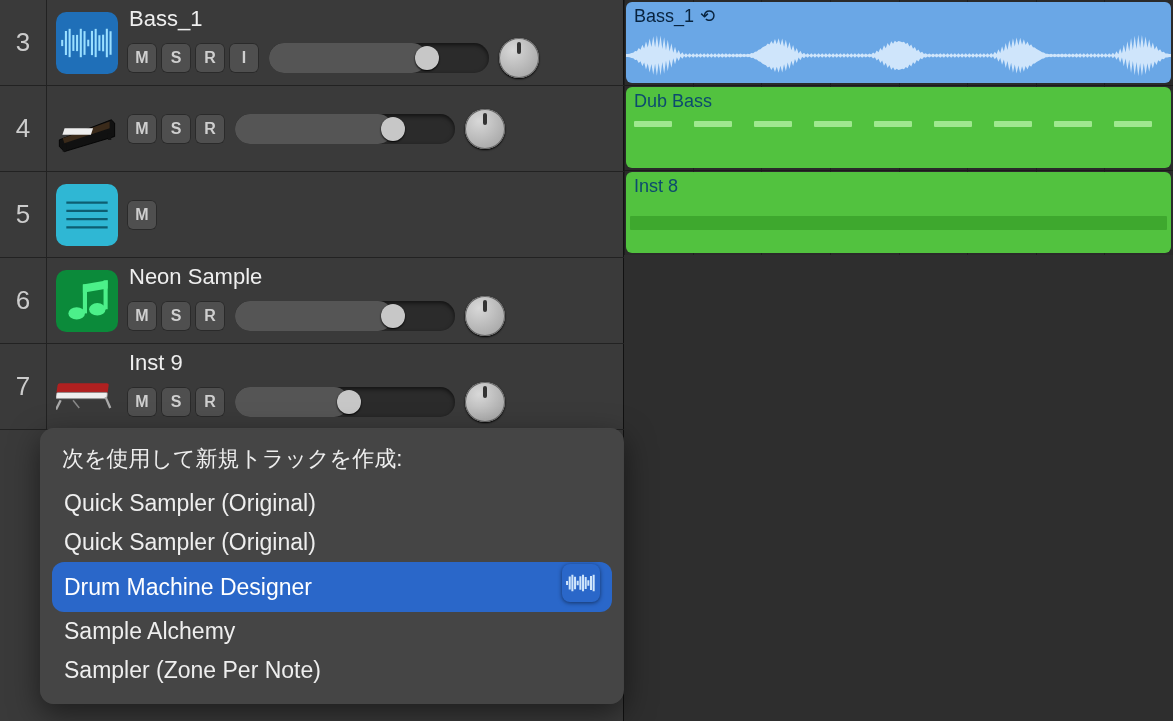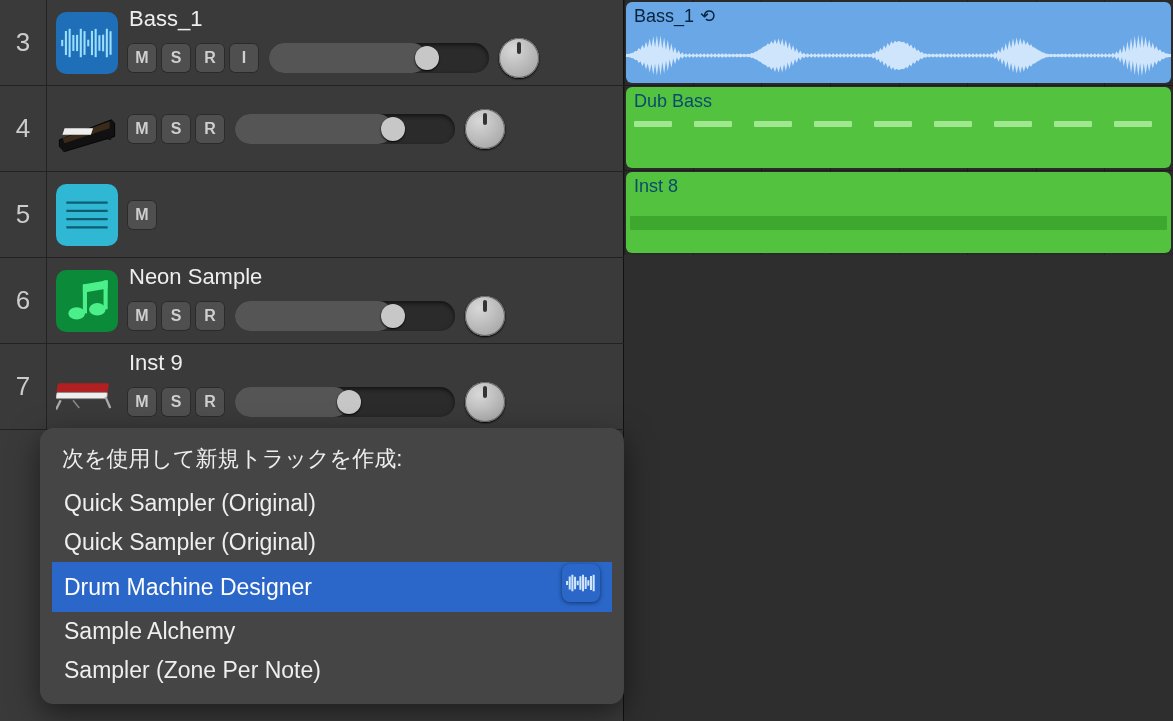--- a/index.html
+++ b/index.html
@@ -32,21 +32,21 @@
   .grid-line{position:absolute;top:0;bottom:0;width:1px;background:#1a1a1a;}
   
   .waveform svg{width:100%;height:100%;display:block;}
   
   .note-line{position:absolute;height:6px;background:#9fe88f;border-radius:1px;}
   
   .popup{position:absolute;left:40px;top:428px;width:560px;background:rgba(70,70,70,.94);border-radius:14px;padding:12px 12px 14px 12px;box-shadow:0 10px 30px rgba(0,0,0,.5);}
   .popup-title{font-size:22px;color:#eee;padding:4px 10px 10px 10px;}
   .popup-list{background:transparent;border-radius:8px;overflow:hidden;}
   .popup-item{font-size:23px;color:#eee;padding:6px 12px;display:flex;align-items:center;justify-content:space-between;cursor:pointer;}
-  .popup-item.selected{background:#2a67c9;color:#fff;border-radius:0;}
+  .popup-item.selected{background:#2a67c9;color:#fff;border-radius:12px;}
   .drag-chip{width:38px;height:38px;border-radius:8px;background:#2a67c9;display:flex;align-items:center;justify-content:center;box-shadow:0 1px 4px rgba(0,0,0,.5);transform:translateY(-4px);}
   .loop-icon{font-size:18px;color:#08233e;}
   
   .arrange-grid .grid-line{opacity:.7;}
   
   .below-tracks{position:absolute;left:0;right:0;background:#2e2e2e;top:425px;bottom:0;}
 </style>
 </head>
 <body>
 

